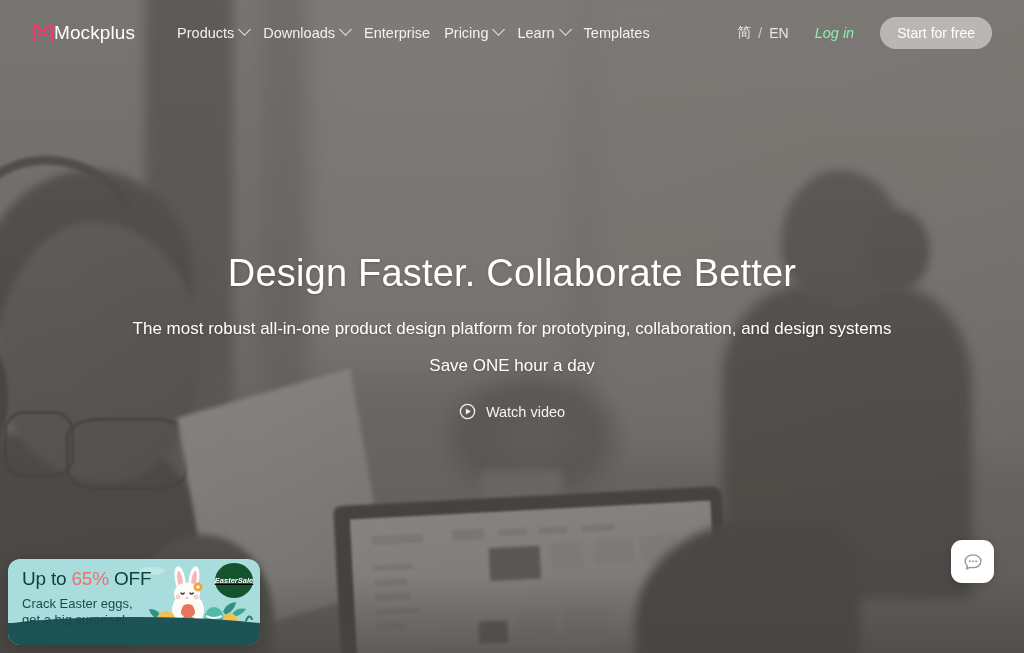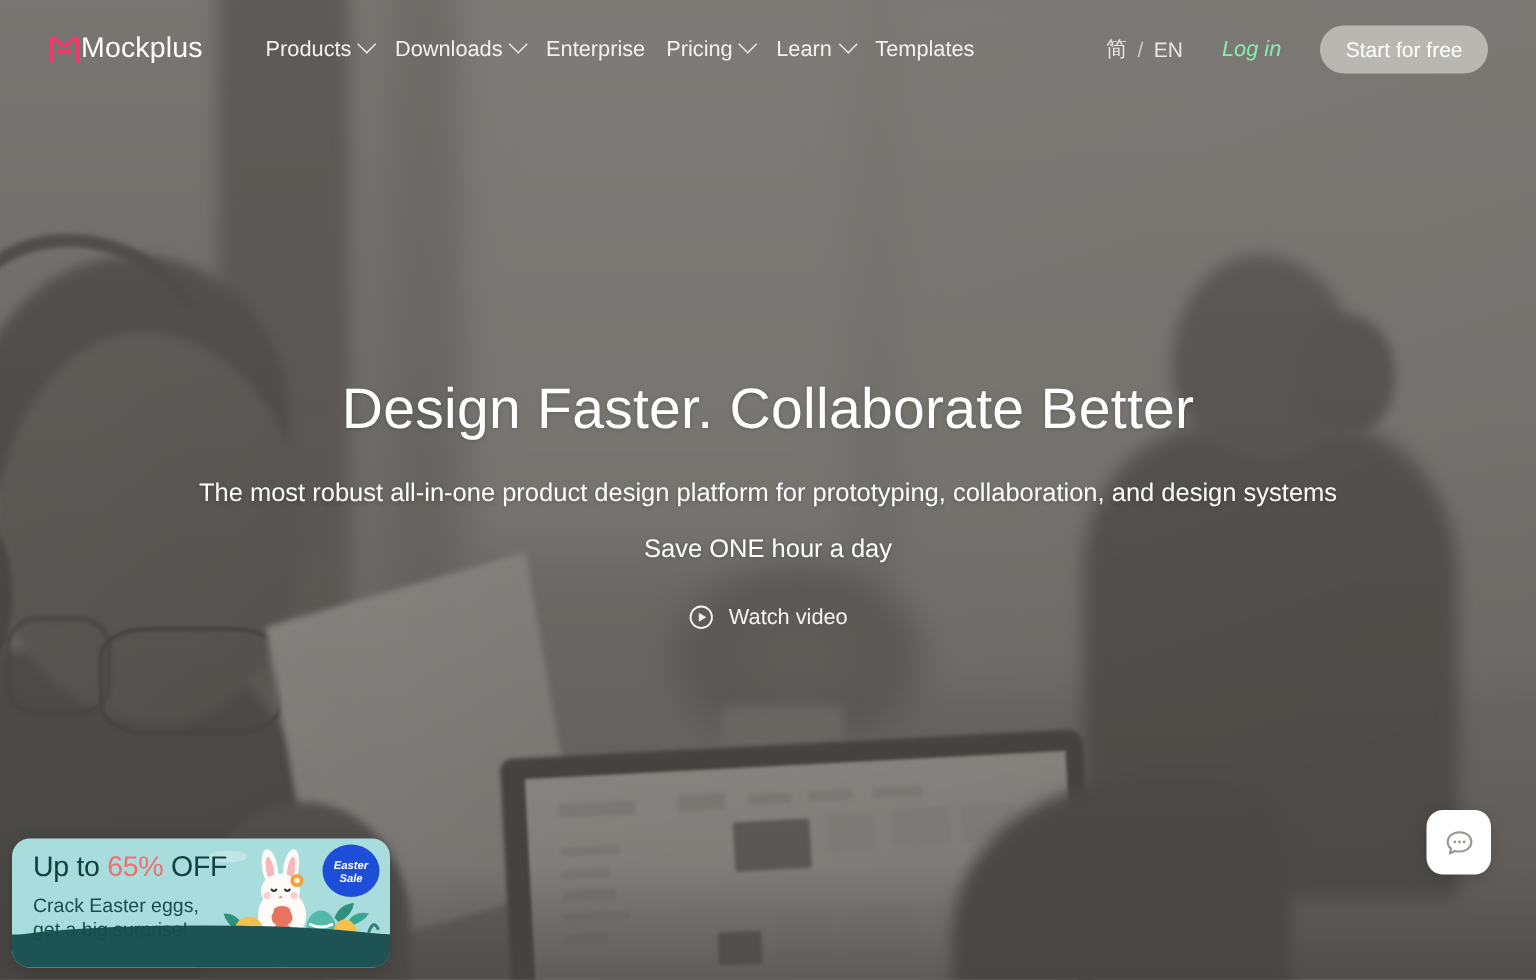--- a/index.html
+++ b/index.html
@@ -304,23 +304,24 @@
   .promo-h .pct { color: #f0706e; }
   .promo-p {
     margin-top: 6px;
     font-size: 13px; color: #174d4b; line-height: 1.25;
     max-width: 130px;
   }
   .promo-art { position: absolute; right: 0; bottom: 0; width: 130px; height: 86px; }
   .badge {
     position: absolute; right: 7px; top: 4px;
     width: 38px; height: 35px;
-    background: #1d4ed8; border-radius: 50%;
-    display: flex; flex-direction: column; align-items: center; justify-content: center;
+    background: #14532d; border-radius: 50%;
+    display: flex; flex-direction: row; align-items: center; justify-content: center;
     z-index: 5;
+    text-decoration: underline;
   }
   .badge span {
     color: #fff; font-size: 7.5px; line-height: 9px; font-style: italic; font-weight: bold;
     display: block; text-align: center;
   }
 
   
   .chat-btn {
     position: absolute; right: 30px; bottom: 70px;
     width: 43px; height: 43px;

